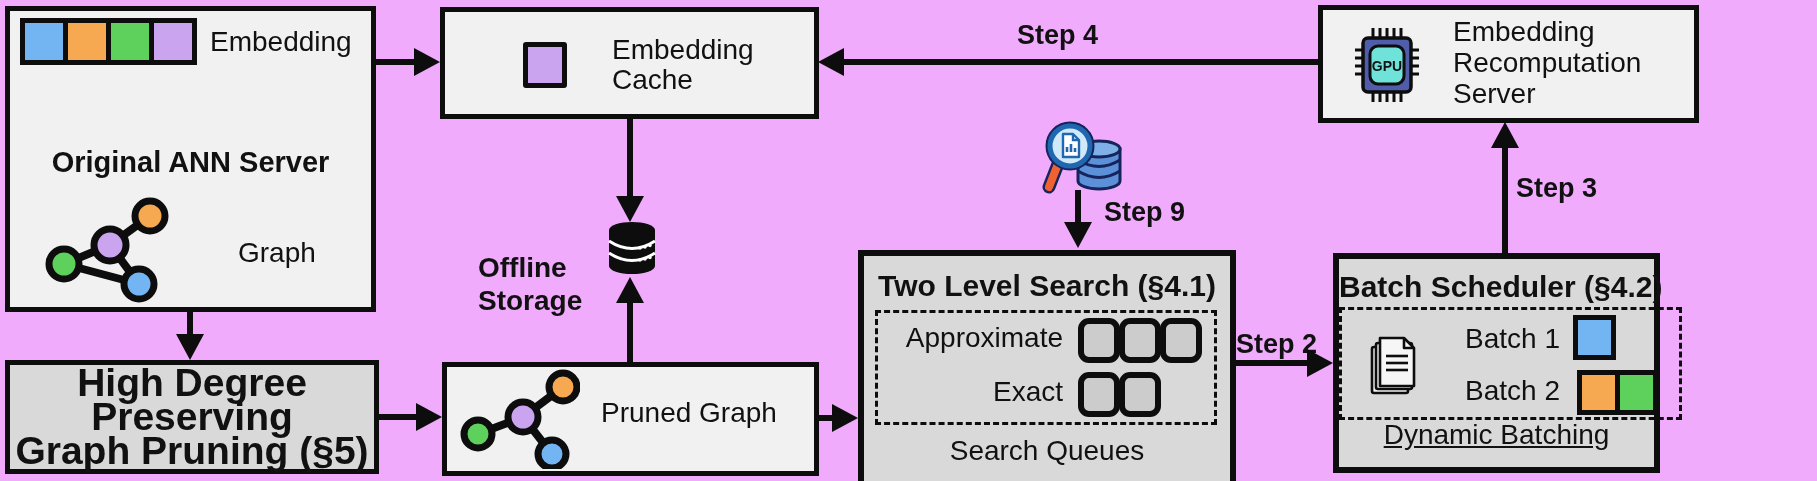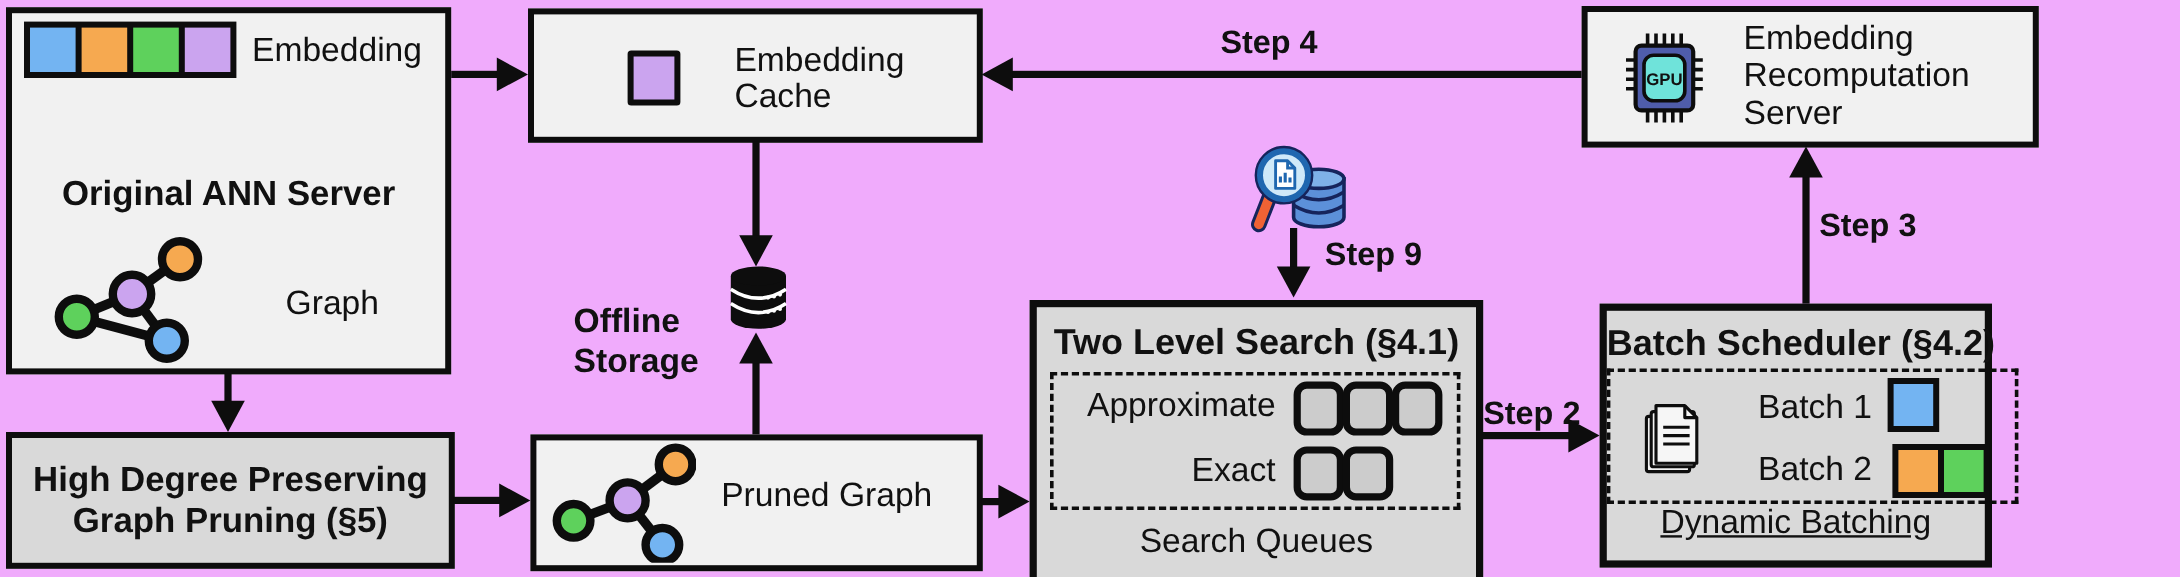--- a/index.html
+++ b/index.html
@@ -111,21 +111,21 @@
       <text x="34" y="45" text-anchor="middle" style="font: 700 14px 'Liberation Sans', sans-serif; fill:#111;">GPU</text>
     </svg>
     <div class="lbl" style="left:130px; top:6px; line-height:31px;">
       <div>Embedding</div>
       <div>Recomputation</div>
       <div>Server</div>
     </div>
   </div>
 
   <div class="box gray" style="left:5px; top:360px; width:374px; height:114px; display:flex; align-items:center; justify-content:center;">
-    <div style="text-align:center; font-weight:700; font-size:29px; line-height:34px;">
+    <div style="text-align:center; font-weight:700; font-size:39px; line-height:34px;">
       <div>High Degree Preserving</div>
       <div>Graph Pruning (§5)</div>
     </div>
   </div>
 
   <div class="box" style="left:442px; top:362px; width:377px; height:114px;">
     <svg style="position:absolute; left:8px; top:2px;" width="125" height="100" viewBox="0 0 125 100">
       <line x1="68" y1="48" x2="108" y2="18" style="stroke:var(--line); stroke-width:8;"></line>
       <line x1="68" y1="48" x2="23" y2="65" style="stroke:var(--line); stroke-width:8;"></line>
       <line x1="68" y1="48" x2="97" y2="85" style="stroke:var(--line); stroke-width:8;"></line>

